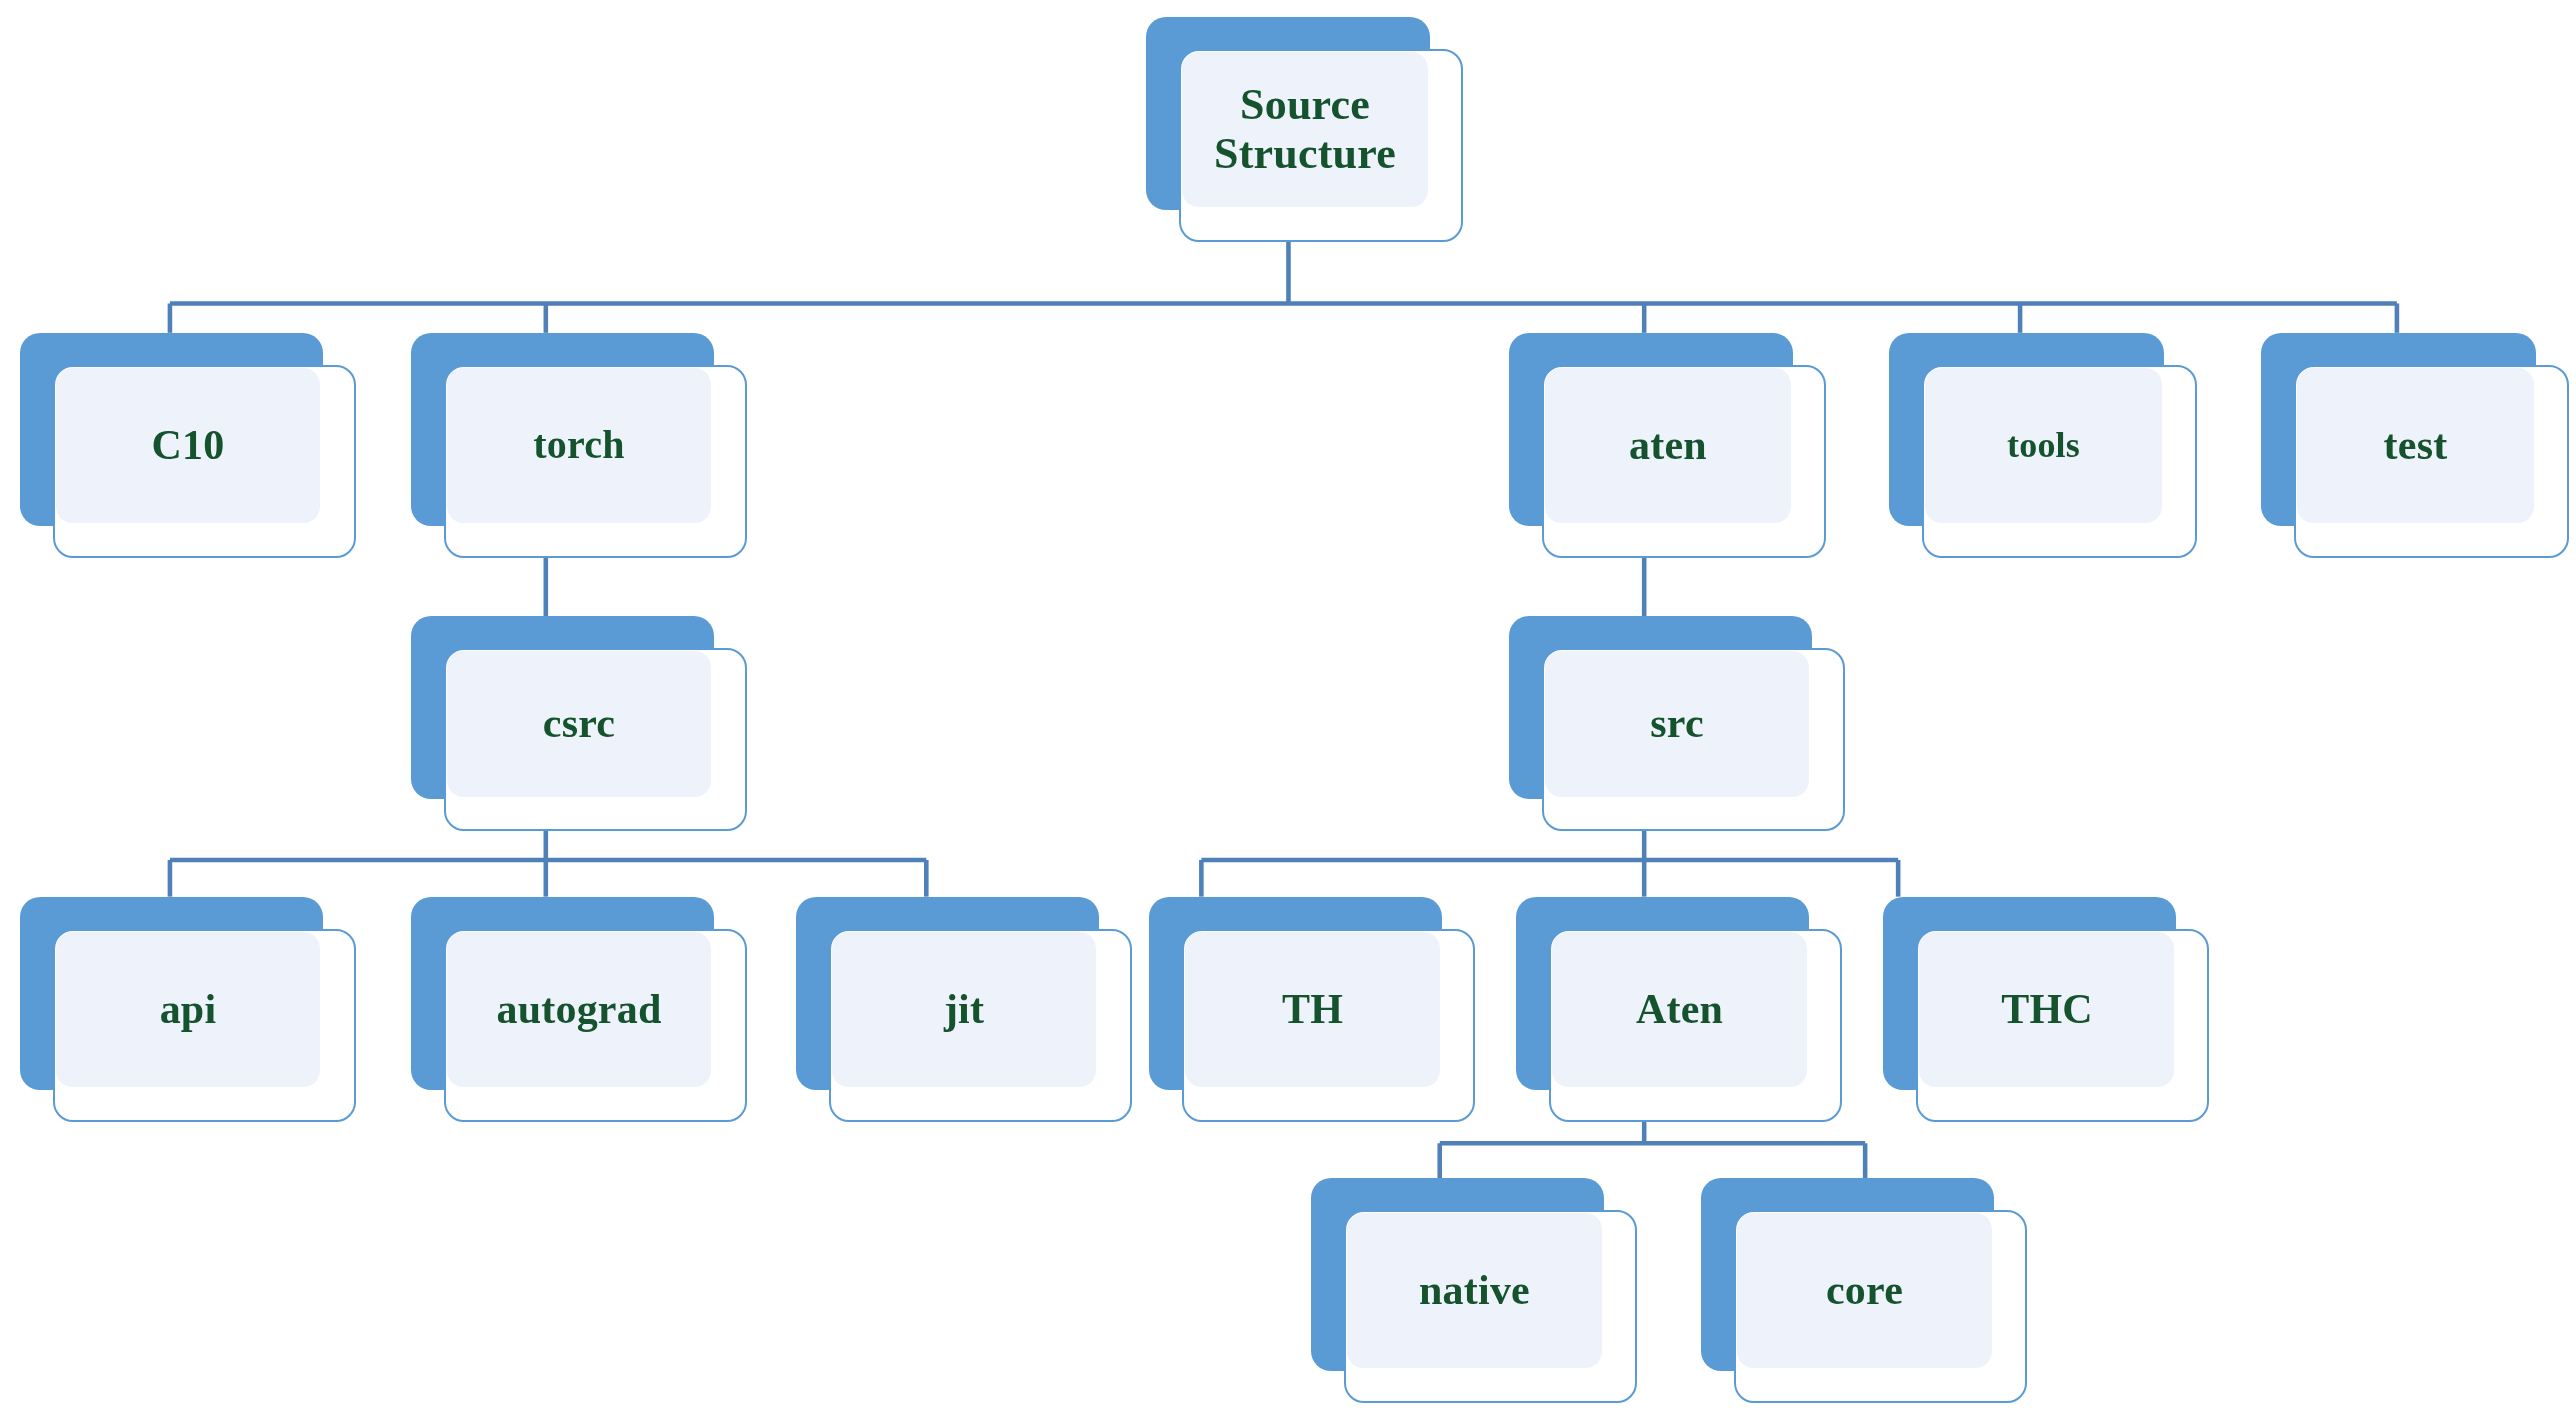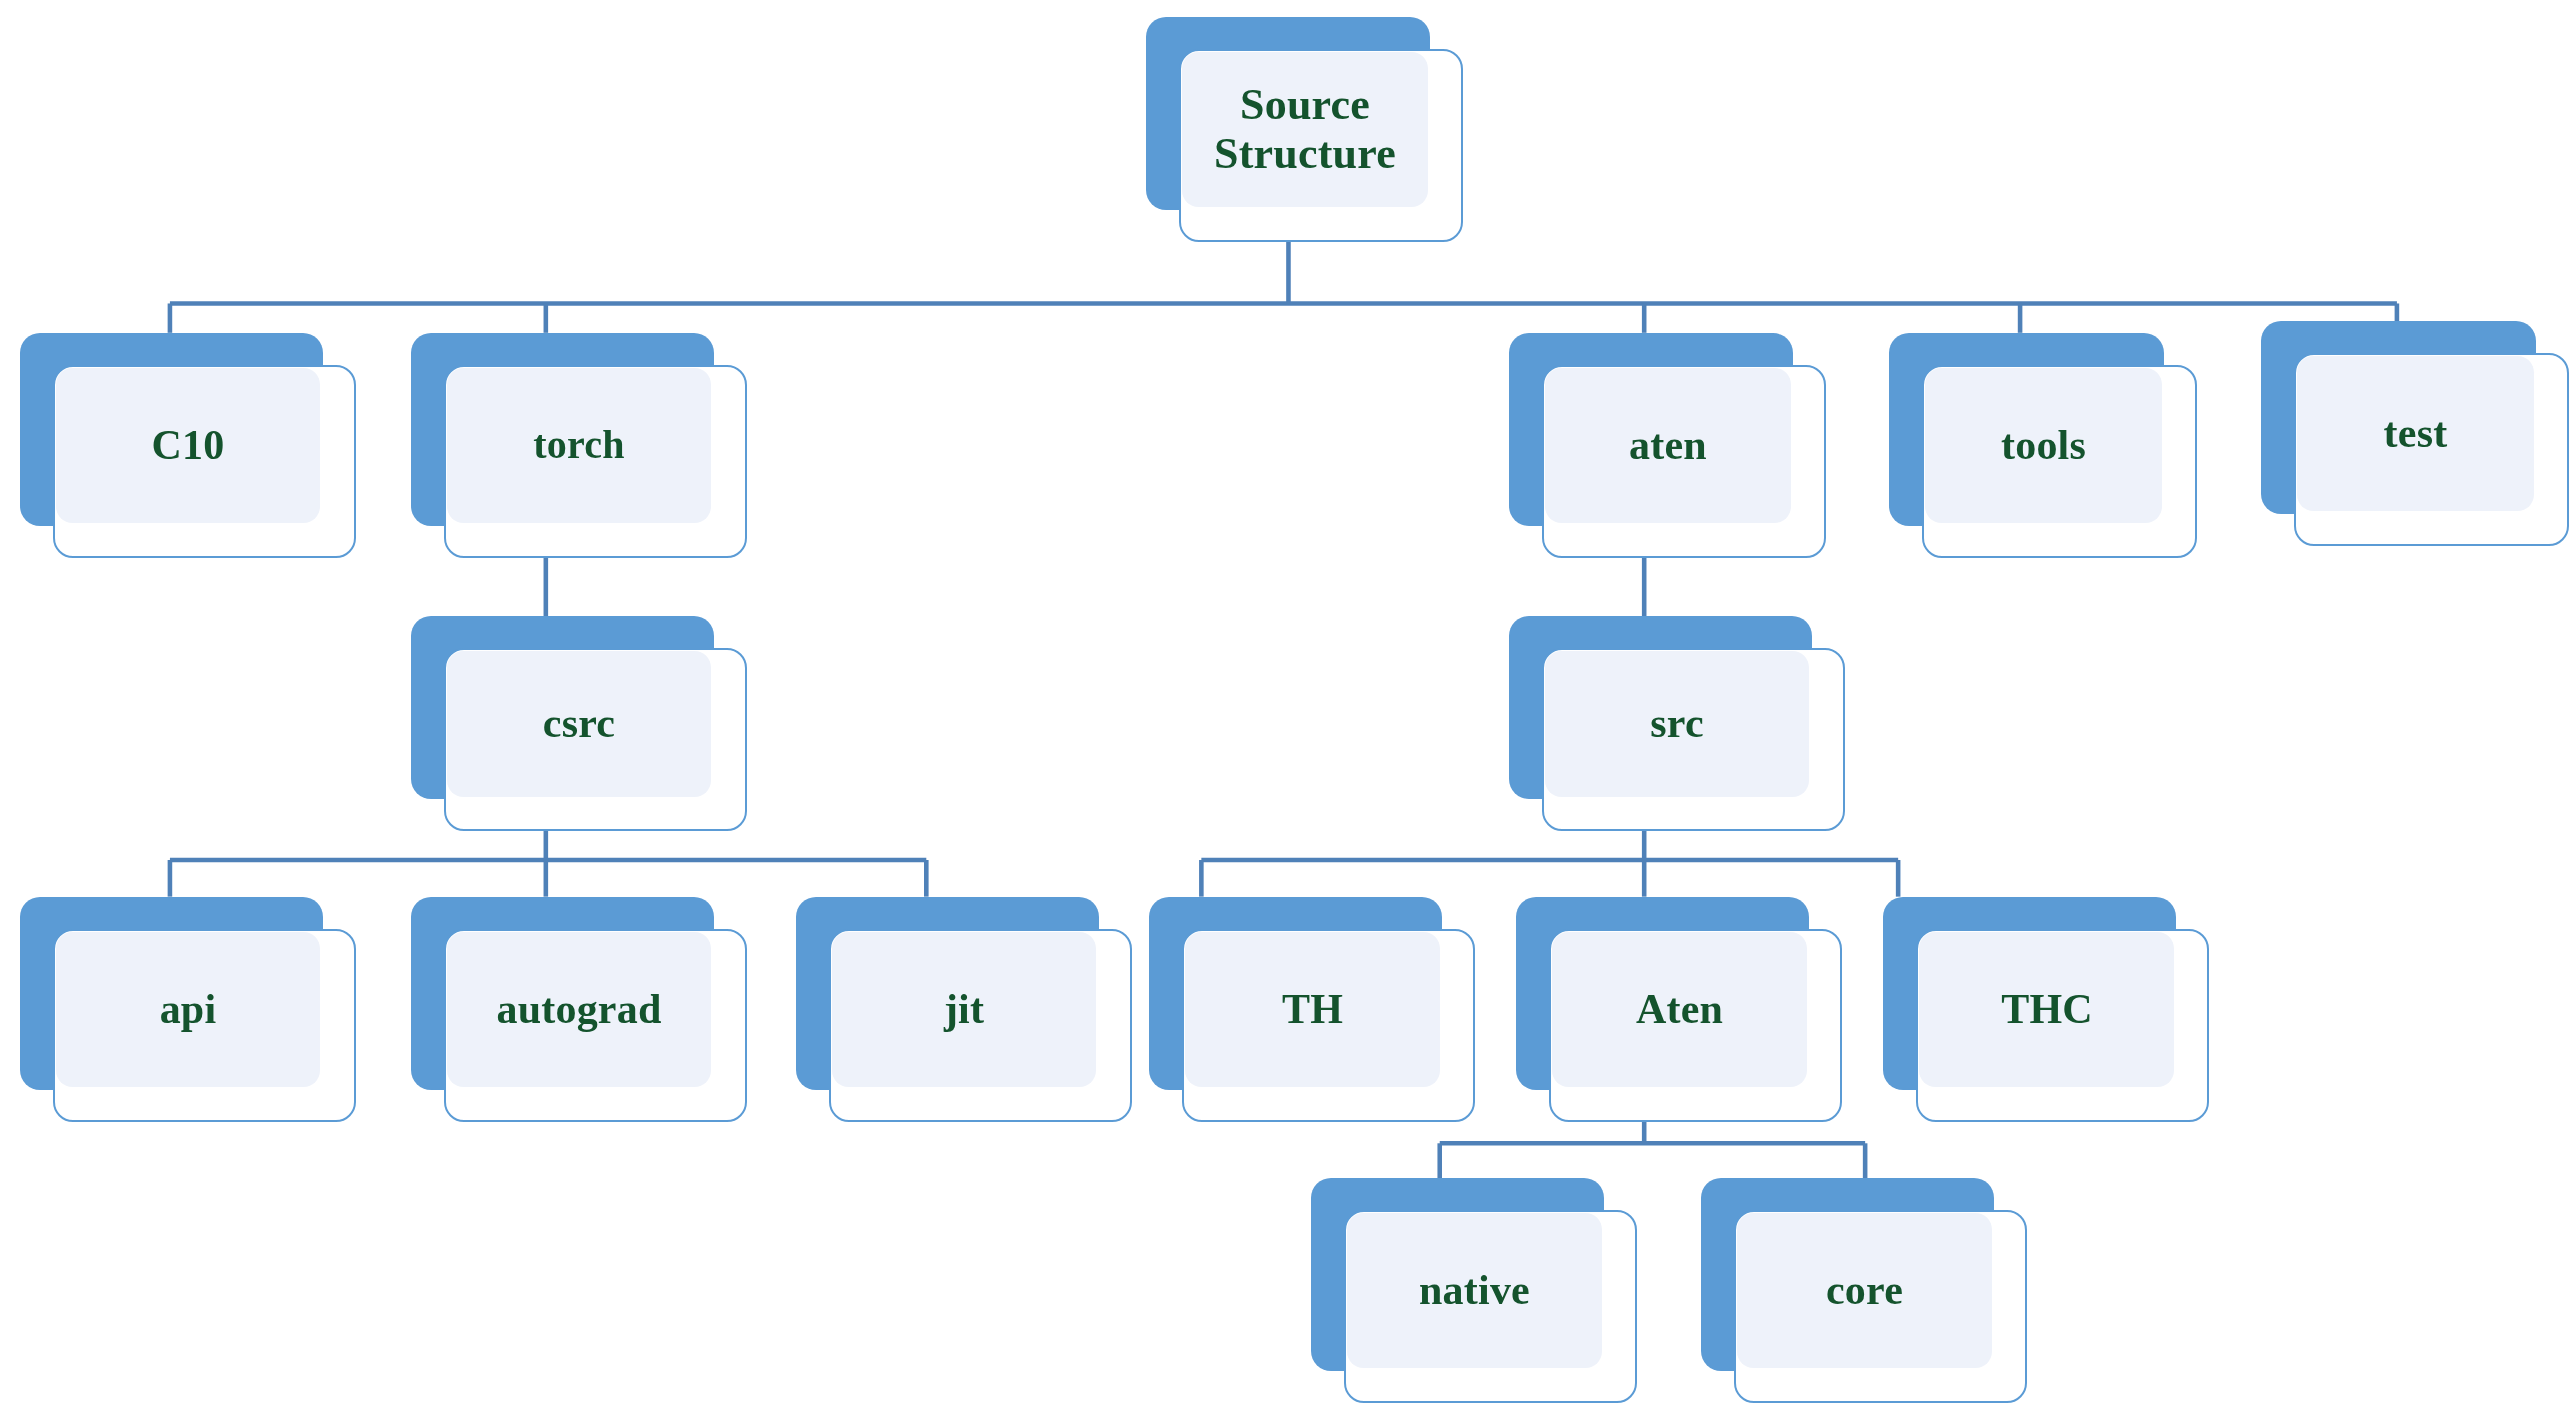--- a/index.html
+++ b/index.html
@@ -115,23 +115,23 @@
       <div class="node" style="left: 1509px; top: 333px; width: 317px; height: 225px;">
         <div class="shadow-rect" style="width: 284px; height: 193px;"></div>
         <div class="front-rect" style="left: 33px; top: 32px; width: 284px; height: 193px;"></div>
         <div class="overlap-rect" style="left: 36px; top: 35px; width: 246px; height: 155px;"></div>
         <div class="node-label" style="left: 36px; top: 35px; width: 246px; height: 155px; font-size: 42px;">aten</div>
       </div>
       <div class="node" style="left: 1889px; top: 333px; width: 308px; height: 225px;">
         <div class="shadow-rect" style="width: 275px; height: 193px;"></div>
         <div class="front-rect" style="left: 33px; top: 32px; width: 275px; height: 193px;"></div>
         <div class="overlap-rect" style="left: 36px; top: 35px; width: 237px; height: 155px;"></div>
-        <div class="node-label" style="left: 36px; top: 35px; width: 237px; height: 155px; font-size: 42px;">tools</div>
+        <div class="node-label" style="left: 36px; top: 35px; width: 237px; height: 155px; font-size: 36px;">tools</div>
       </div>
-      <div class="node" style="left: 2261px; top: 321px; width: 308px; height: 225px;">
+      <div class="node" style="left: 2261px; top: 333px; width: 308px; height: 225px;">
         <div class="shadow-rect" style="width: 275px; height: 193px;"></div>
         <div class="front-rect" style="left: 33px; top: 32px; width: 275px; height: 193px;"></div>
         <div class="overlap-rect" style="left: 36px; top: 35px; width: 237px; height: 155px;"></div>
         <div class="node-label" style="left: 36px; top: 35px; width: 237px; height: 155px; font-size: 42px;">test</div>
       </div>
       <div class="node" style="left: 411px; top: 616px; width: 336px; height: 216px;">
         <div class="shadow-rect" style="width: 303px; height: 183px;"></div>
         <div class="front-rect" style="left: 33px; top: 32px; width: 303px; height: 183px;"></div>
         <div class="overlap-rect" style="left: 36px; top: 35px; width: 264px; height: 146px;"></div>
         <div class="node-label" style="left: 36px; top: 35px; width: 264px; height: 146px; font-size: 42px;">csrc</div>

